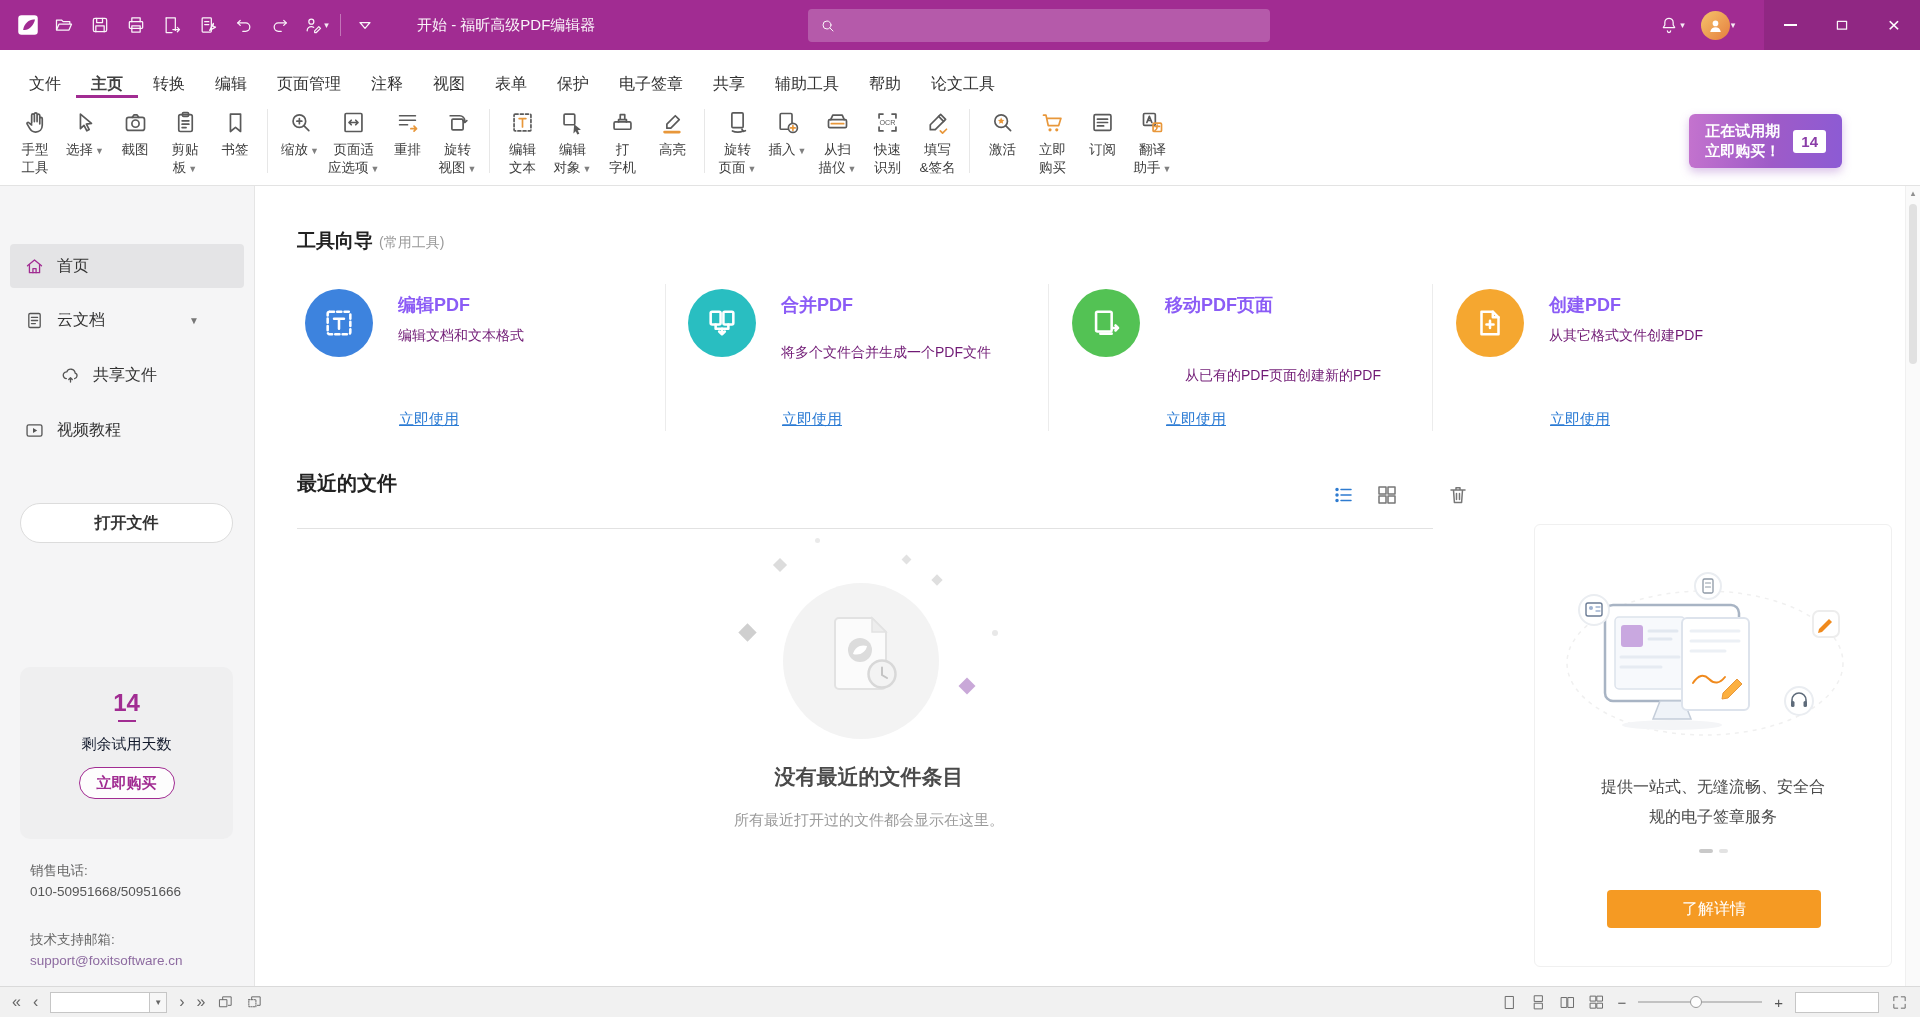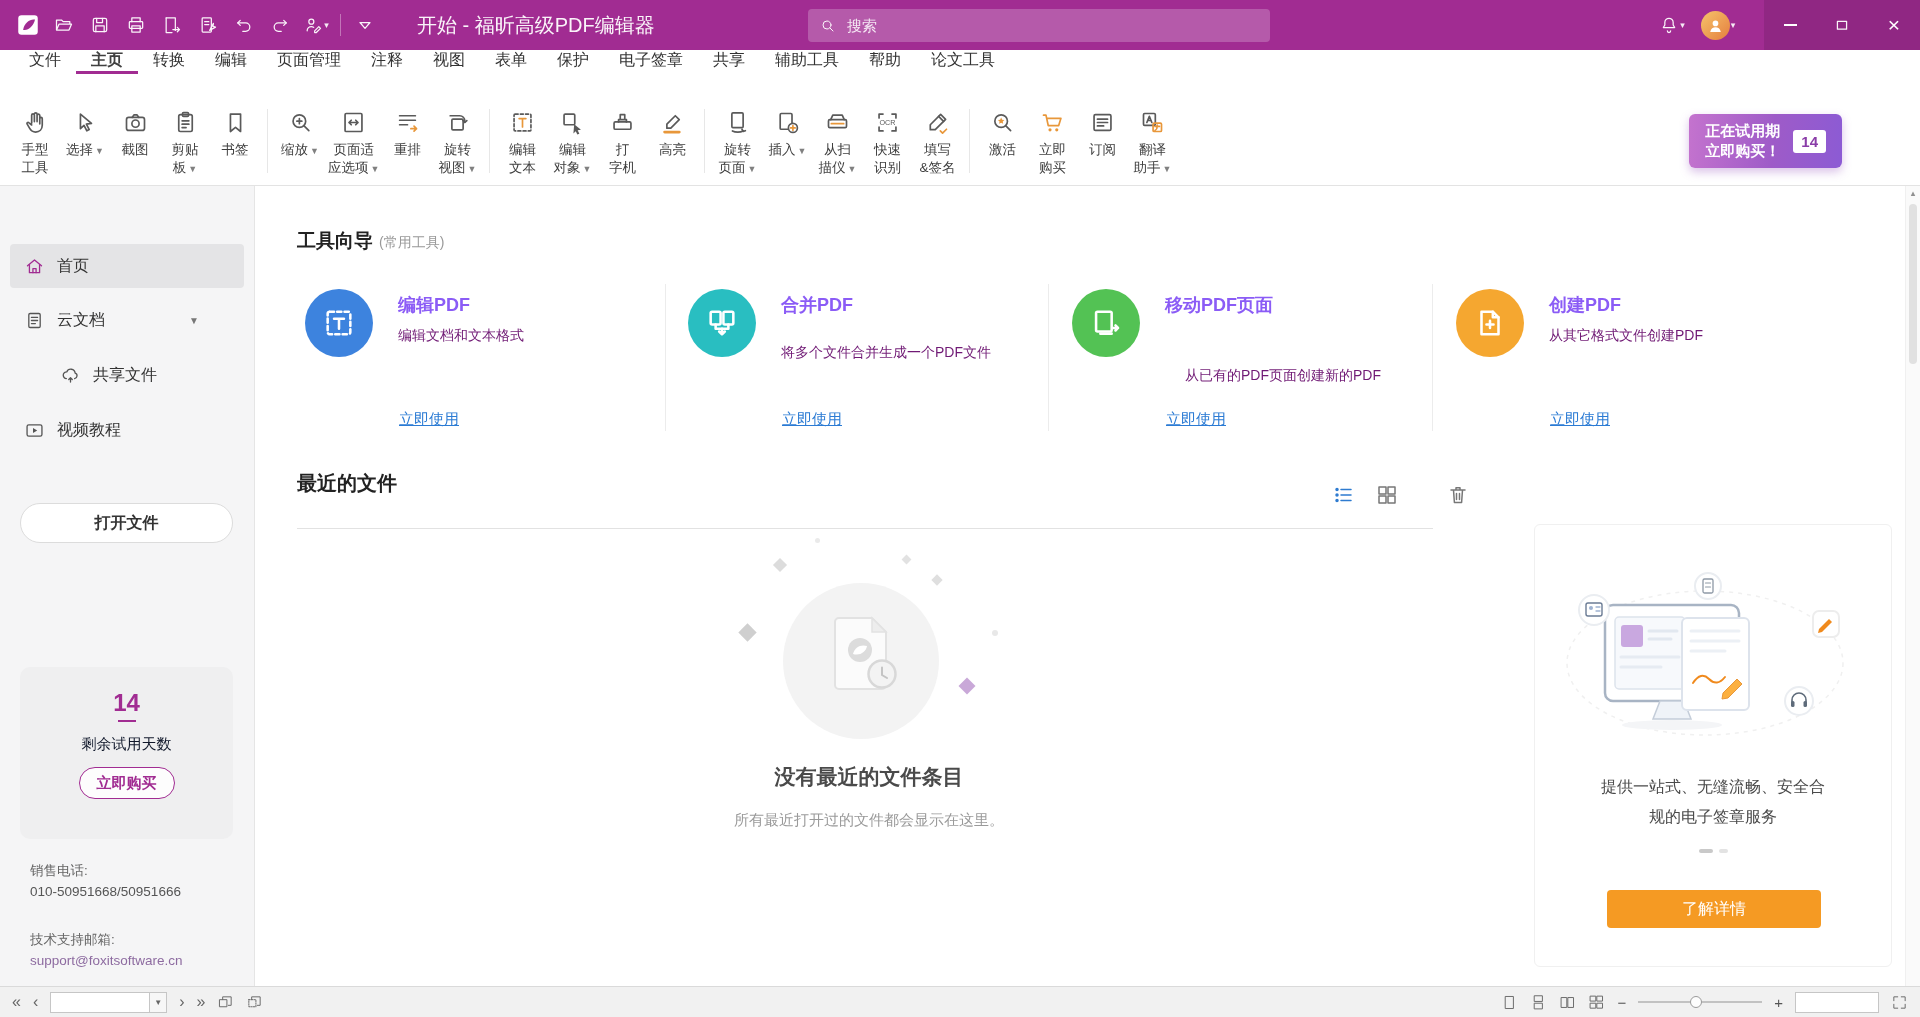--- a/index.html
+++ b/index.html
@@ -6,32 +6,32 @@
   body { margin:0; font-family:"Liberation Sans","DejaVu Sans",sans-serif; }
   .app { position:relative; width:1920px; height:1017px; background:#fff; overflow:hidden; }
 
   
   .titlebar { position:absolute; top:0; left:0; right:0; height:50px; background:#A12C92; display:flex; align-items:center; padding-left:10px; color:#fff; }
   .tbtn { width:36px; height:38px; display:flex; align-items:center; justify-content:center; border-radius:3px; }
   .icw { width:20px; height:20px; fill:none; stroke:#fff; stroke-width:1.5; stroke-linecap:round; stroke-linejoin:round; opacity:.95; }
   .logoic { width:26px; height:26px; }
   .tb-sep { width:1px; height:22px; background:rgba(255,255,255,.35); margin:0 6px; }
   .tarr { font-size:9px; opacity:.9; margin-left:1px; }
-  .tb-title { margin-left:34px; font-size:20px; opacity:.95; white-space:nowrap; }
+  .tb-title { margin-left:34px; font-size:15px; opacity:.95; white-space:nowrap; }
   .searchbox { position:absolute; left:808px; top:9px; width:462px; height:33px; background:rgba(255,255,255,.22); border-radius:4px; display:flex; align-items:center; padding:0 12px; gap:9px; }
   .searchbox input { flex:1; background:transparent; border:none; outline:none; color:#fff; font-size:15px; }
   .searchbox input::placeholder { color:rgba(255,255,255,.85); }
   .tb-right { position:absolute; right:0; top:0; height:50px; display:flex; align-items:center; }
   .winctrl { display:flex; align-items:center; height:50px; background:rgba(0,0,0,.10); margin-left:18px; }
   .winbtn { width:52px; height:50px; display:flex; align-items:center; justify-content:center; font-size:21px; }
   .minbar { width:13px; height:2px; background:#fff; }
   .avatar { width:29px; height:29px; border-radius:50%; background:linear-gradient(135deg,#F6C46B,#E57E3F); display:flex; align-items:center; justify-content:center; color:#fff; font-size:15px; }
 
   
-  .menubar { position:absolute; top:50px; left:0; right:0; height:48px; background:#fff; display:flex; align-items:flex-start; padding-left:14px; }
+  .menubar { position:absolute; top:50px; left:0; right:0; height:48px; background:#fff; display:flex; align-items:flex-end; padding-left:14px; }
   .mitem { display:flex; align-items:center; padding:0 15px; font-size:16px; color:#333; border-bottom:3px solid transparent; cursor:default; }
   .mitem.active { color:#404040; font-weight:bold; border-bottom-color:#A12C92; }
 
   
   .ribbon { position:absolute; top:98px; left:0; right:0; height:88px; background:#fff; border-bottom:1px solid #E3E3E3; display:flex; align-items:flex-start; padding:9px 0 0 10px; }
   .rbtn { display:flex; flex-direction:column; align-items:center; min-width:50px; padding:2px 3px; gap:5px; border-radius:3px; }
   .rtext { font-size:13.5px; color:#3e3e3e; text-align:center; line-height:1.3; }
   .rlabel { white-space:pre-line; }
   .arr { font-size:9px; color:#808080; margin-left:2px; }
   .rsep { width:1px; height:64px; background:#E7E7E7; margin:2px 7px 0; }
@@ -168,21 +168,20 @@
           <path d="M6 9h12l-6 7z"></path>
         </svg>
     </div>
     <div class="tb-title">开始 - 福昕高级PDF编辑器</div>
 
     <div class="searchbox">
       <svg class="icw" viewBox="0 0 24 24" style="width:16px;height:16px;">
           <circle cx="10.5" cy="10.5" r="6"></circle>
           <path d="M15 15l4.5 4.5"></path>
         </svg>
-      <input placeholder="搜索" style="">
     </div>
 
     <div class="tb-right">
       <div class="tbtn">
         <svg class="icw" viewBox="0 0 24 24">
             <path d="M12 4a5 5 0 0 1 5 5v3l1.8 3H5.2L7 12V9a5 5 0 0 1 5-5z"></path>
             <path d="M10 19a2 2 0 0 0 4 0"></path>
           </svg>
         <span class="tarr">▾</span>
       </div>

